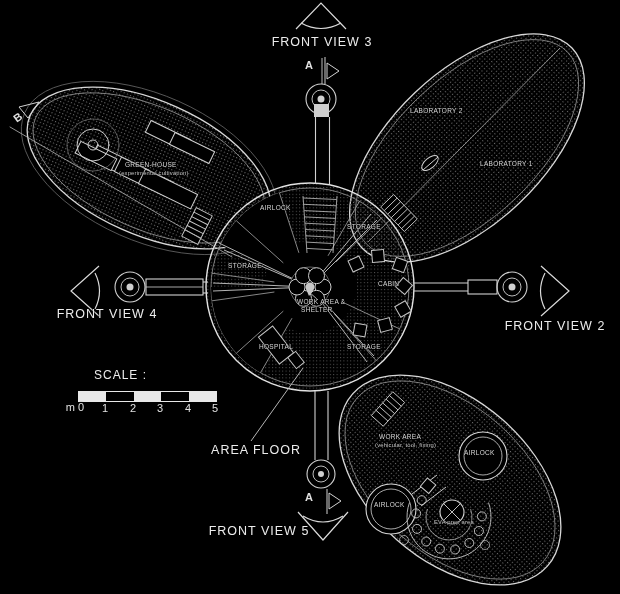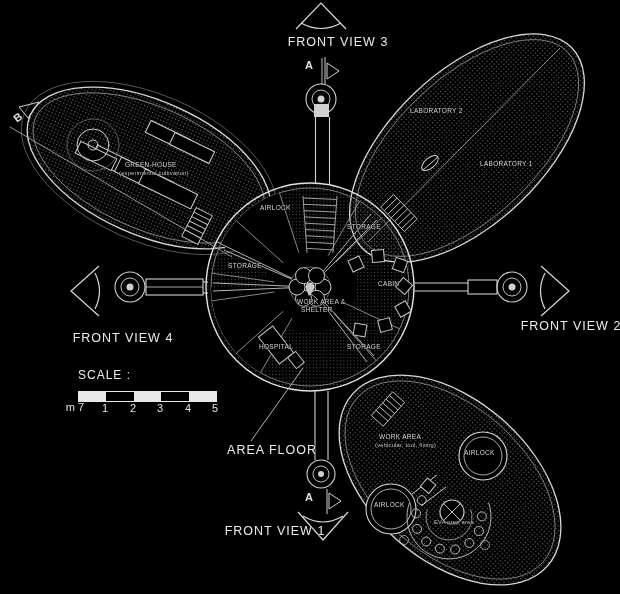--- a/index.html
+++ b/index.html
@@ -2,32 +2,32 @@
 <html><head>
 <meta charset="utf-8">
 <style>
   html,body{margin:0;padding:0;background:#000;}
   #app{position:relative;width:620px;height:594px;background:#000;overflow:hidden;
        font-family:"Liberation Sans","DejaVu Sans",sans-serif;}
   #art{position:absolute;left:0;top:0;}
   .lbl{position:absolute;color:#e6e6e6;white-space:nowrap;
        text-shadow:0 0 2px #000,0 0 2px #000;line-height:1;}
   .big{font-size:12.5px;letter-spacing:1px;color:#ececec;}
-  .ctr{transform:translateX(-50%);margin-left:16px;}
+  .ctr{transform:translateX(-50%);}
   .tiny{font-size:6.5px;letter-spacing:.3px;color:#d8d8d8;}
   .sub{font-size:5.8px;letter-spacing:.2px;color:#c4c4c4;}
   .mark{font-size:11px;font-weight:bold;color:#e0e0e0;}
   .rotB{transform:rotate(-35deg);}
   #scalebar{position:absolute;left:78px;top:391px;width:137px;height:9px;
        border:1px solid #e8e8e8;display:flex;}
   #scalebar .seg{flex:1;}
   #scalebar .w{background:#e8e8e8;} #scalebar .b{background:#000;}
   .tick{position:absolute;top:402px;font-size:11px;color:#e2e2e2;transform:translateX(-50%);}
   #m0{position:absolute;left:52px;top:402px;width:32px;text-align:right;font-size:11px;color:#e2e2e2;}
-  #scaleTitle{position:absolute;left:78px;top:369px;font-size:12px;letter-spacing:1px;color:#ececec;}
+  #scaleTitle{position:absolute;left:94px;top:369px;font-size:12px;letter-spacing:1px;color:#ececec;}
 </style>
 </head>
 <body>
 
 <div id="app">
 
 <svg id="art" width="620" height="594" viewBox="0 0 620 594">
   <defs>
     <pattern id="hatch" width="3.4" height="3.4" patternUnits="userSpaceOnUse">
       <rect width="1.1" height="1.1" fill="#6e6e6e"></rect>
@@ -284,23 +284,23 @@
           <path d="M95,273 Q104,291 95,309"></path>
     </g>
     <g>
       <path d="M541,266 L569,291 L541,316"></path>
           <path d="M545,273 Q536,291 545,309"></path>
     </g>
   </g>
 </svg>
 
 <div class="lbl big ctr" style="left:322px;top:36px;">FRONT VIEW 3</div>
-<div class="lbl big ctr" style="left:89px;top:332px;padding-left:36px;">FRONT VIEW 4</div>
+<div class="lbl big ctr" style="left:89px;top:308px;padding-left:36px;">FRONT VIEW 4</div>
 <div class="lbl big ctr" style="left:555px;top:320px;text-align:right;">FRONT VIEW 2</div>
-<div class="lbl big ctr" style="left:259px;top:525px;">FRONT VIEW 1</div>
+<div class="lbl big ctr" style="left:259px;top:525px;">FRONT VIEW 5</div>
 <div class="lbl big ctr" style="left:256px;top:444px;">AREA FLOOR</div>
 
 <div class="lbl mark" style="left:305px;top:60px;">A</div>
 <div class="lbl mark" style="left:305px;top:492px;">A</div>
 <div class="lbl mark rotB" style="left:14px;top:112px;">B</div>
 
 <div class="lbl tiny" style="left:125px;top:162px;">GREEN-HOUSE</div>
 <div class="lbl sub" style="left:119px;top:171px;">(experimental cultivation)</div>
 <div class="lbl tiny" style="left:410px;top:108px;">LABORATORY 2</div>
 <div class="lbl tiny" style="left:480px;top:161px;">LABORATORY 1</div>
@@ -319,20 +319,20 @@
 <div class="lbl sub" style="left:434px;top:520px;">EVA prep area</div>
 
 <div id="scaleTitle" class="lbl">SCALE :</div>
 <div id="scalebar">
   <div class="seg w"></div>
   <div class="seg b"></div>
   <div class="seg w"></div>
   <div class="seg b"></div>
   <div class="seg w"></div>
 </div>
-<div id="m0" class="lbl">m 7</div>
+<div id="m0" class="lbl">m 0</div>
 <div class="tick" style="left:105px;">1</div>
 <div class="tick" style="left:133px;">2</div>
 <div class="tick" style="left:160px;">3</div>
 <div class="tick" style="left:188px;">4</div>
 <div class="tick" style="left:215px;">5</div>
 
 </div>
 
 </body></html>

